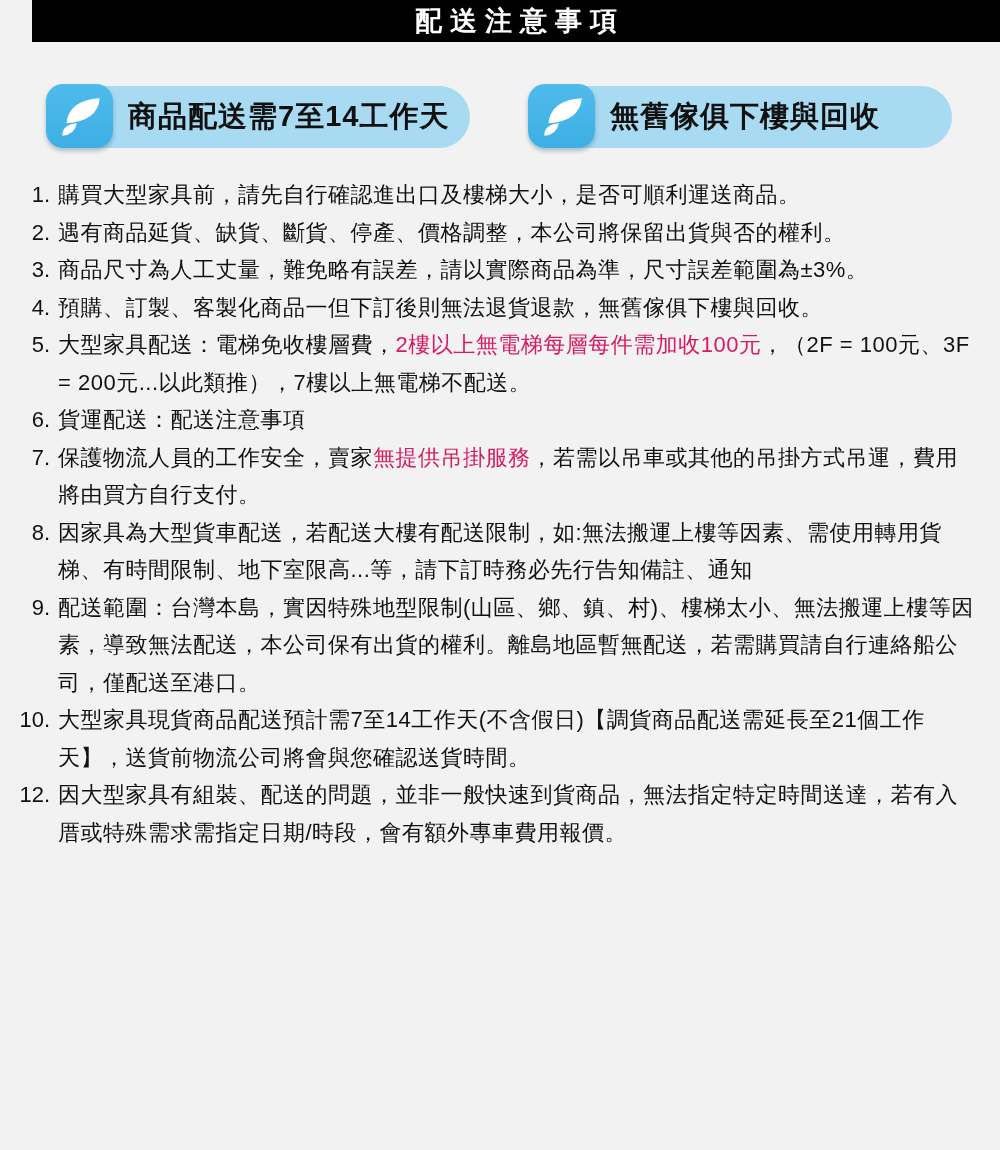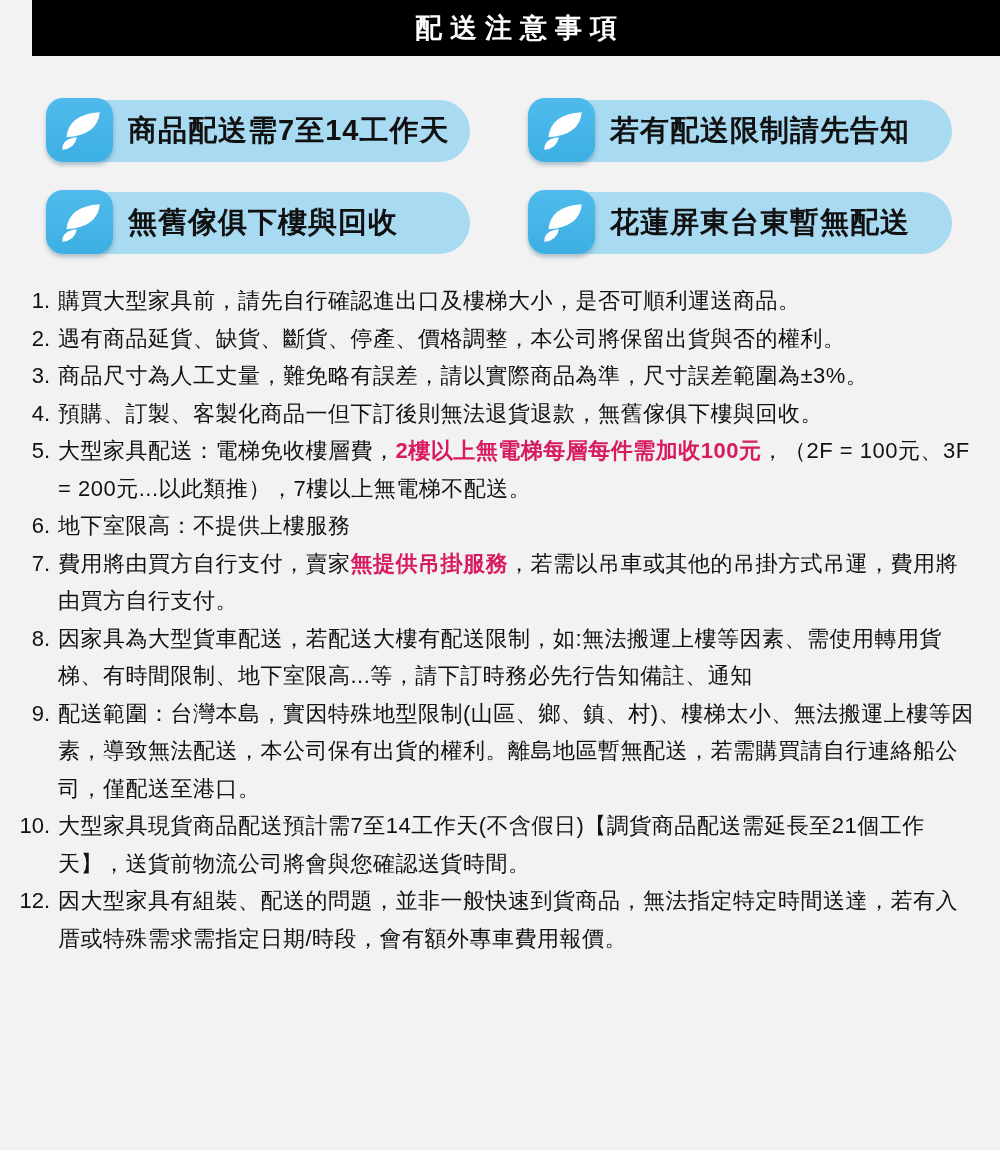--- a/index.html
+++ b/index.html
@@ -4,35 +4,35 @@
 <style>
   * { margin: 0; padding: 0; box-sizing: border-box; }
   html, body {
     width: 1000px; height: 1150px;
     overflow: hidden;
     background: var(--page-bg, #f2f2f2);
     font-family: "Liberation Sans", "DejaVu Sans", sans-serif;
   }
   
   .header {
-    height: 56px;
+    height: 42px;
     background: var(--header-bg, #000);
     color: var(--header-fg, #fff);
     display: flex; align-items: center; justify-content: center;
     font-size: 27px; font-weight: bold; letter-spacing: 8px;
     padding-left: 8px; 
     margin-left: 32px;
   }
   
   .badges {
     margin: 42px 48px 0 46px;
     display: grid;
     grid-template-columns: 424px 424px;
     justify-content: space-between;
-    row-gap: 26px;
+    row-gap: 9px;
   }
   .badge { position: relative; height: 66px; }
   .badge-pill {
     position: absolute; left: 16px; right: 0; top: 2px;
     height: 62px;
     background: var(--pill-bg, #a8daf2);
     border-radius: 34px;
     display: flex; align-items: center;
     padding-left: 66px;
   }
@@ -62,21 +62,21 @@
     line-height: 37.5px;
     color: #111;
   }
   .note-num {
     flex: 0 0 34px;
     text-align: right;
     margin-right: 8px;
     font-weight: 500;
   }
   .note-txt { flex: 1 1 auto; letter-spacing: 0.5px; }
-  .hl { color: var(--hl, #d81b60); font-weight: bold; }
+  .hl { color: var(--hl, #d81b60); }
 </style>
 </head>
 <body>
 
 <div class="header">
   <span>配送注意事項</span>
 </div>
 
 <div class="badges">
 
@@ -85,57 +85,35 @@
       <span class="badge-label">商品配送需7至14工作天</span>
     </span>
     <span class="badge-icon">
       <svg viewBox="0 0 48 48" aria-hidden="true">
         <path d="M11 31 Q13 9 43 7 Q41 29 11 31 Z" fill="#fff"></path>
         <path d="M7 43 Q7 32 21 31 Q19 42 7 43 Z" fill="#fff"></path>
       </svg>
     </span>
   </div>
 
-  <div class="badge">
-    <span class="badge-pill">
-      <span class="badge-label">若有配送限制請先告知</span>
-    </span>
-    <span class="badge-icon">
-      <svg viewBox="0 0 48 48" aria-hidden="true">
-        <path d="M11 31 Q13 9 43 7 Q41 29 11 31 Z" fill="#fff"></path>
-        <path d="M7 43 Q7 32 21 31 Q19 42 7 43 Z" fill="#fff"></path>
-      </svg>
-    </span>
-  </div>
 
 
   <div class="badge">
     <span class="badge-pill">
       <span class="badge-label">無舊傢俱下樓與回收</span>
     </span>
     <span class="badge-icon">
       <svg viewBox="0 0 48 48" aria-hidden="true">
         <path d="M11 31 Q13 9 43 7 Q41 29 11 31 Z" fill="#fff"></path>
         <path d="M7 43 Q7 32 21 31 Q19 42 7 43 Z" fill="#fff"></path>
       </svg>
     </span>
   </div>
 
 
-  <div class="badge">
-    <span class="badge-pill">
-      <span class="badge-label">花蓮屏東台東暫無配送</span>
-    </span>
-    <span class="badge-icon">
-      <svg viewBox="0 0 48 48" aria-hidden="true">
-        <path d="M11 31 Q13 9 43 7 Q41 29 11 31 Z" fill="#fff"></path>
-        <path d="M7 43 Q7 32 21 31 Q19 42 7 43 Z" fill="#fff"></path>
-      </svg>
-    </span>
-  </div>
 </div>
 
 <ol class="notes">
   <li class="note">
     <span class="note-num">1.</span>
     <span class="note-txt"><span>購買大型家具前，請先自行確認進出口及樓梯大小，是否可順利運送商品。</span></span>
   </li>
   <li class="note">
     <span class="note-num">2.</span>
     <span class="note-txt"><span>遇有商品延貨、缺貨、斷貨、停產、價格調整，本公司將保留出貨與否的權利。</span></span>
@@ -147,25 +125,25 @@
   <li class="note">
     <span class="note-num">4.</span>
     <span class="note-txt"><span>預購、訂製、客製化商品一但下訂後則無法退貨退款，無舊傢俱下樓與回收。</span></span>
   </li>
   <li class="note">
     <span class="note-num">5.</span>
     <span class="note-txt"><span>大型家具配送：電梯免收樓層費，</span><span class="hl">2樓以上無電梯每層每件需加收100元</span><span>，（2F = 100元、3F = 200元...以此類推），7樓以上無電梯不配送。</span></span>
   </li>
   <li class="note">
     <span class="note-num">6.</span>
-    <span class="note-txt"><span>地下室限高：不提供上樓服務</span></span>
+    <span class="note-txt"><span>貨運配送：配送注意事項</span></span>
   </li>
   <li class="note">
     <span class="note-num">7.</span>
-    <span class="note-txt"><span>費用將由買方自行支付，賣家</span><span class="hl">無提供吊掛服務</span><span>，若需以吊車或其他的吊掛方式吊運，費用將由買方自行支付。</span></span>
+    <span class="note-txt"><span>保護物流人員的工作安全，賣家</span><span class="hl">無提供吊掛服務</span><span>，若需以吊車或其他的吊掛方式吊運，費用將由買方自行支付。</span></span>
   </li>
   <li class="note">
     <span class="note-num">8.</span>
     <span class="note-txt"><span>因家具為大型貨車配送，若配送大樓有配送限制，如:無法搬運上樓等因素、需使用轉用貨梯、有時間限制、地下室限高...等，請下訂時務必先行告知備註、通知</span></span>
   </li>
   <li class="note">
     <span class="note-num">9.</span>
     <span class="note-txt"><span>配送範圍：台灣本島，實因特殊地型限制(山區、鄉、鎮、村)、樓梯太小、無法搬運上樓等因素，導致無法配送，本公司保有出貨的權利。離島地區暫無配送，若需購買請自行連絡船公司，僅配送至港口。</span></span>
   </li>
   <li class="note">

